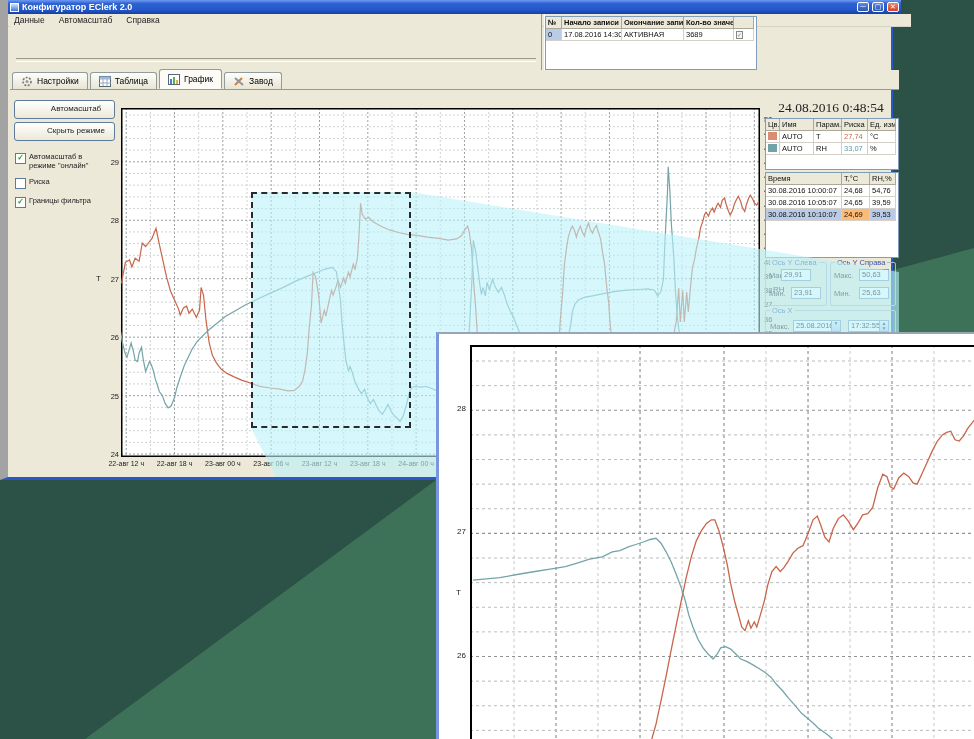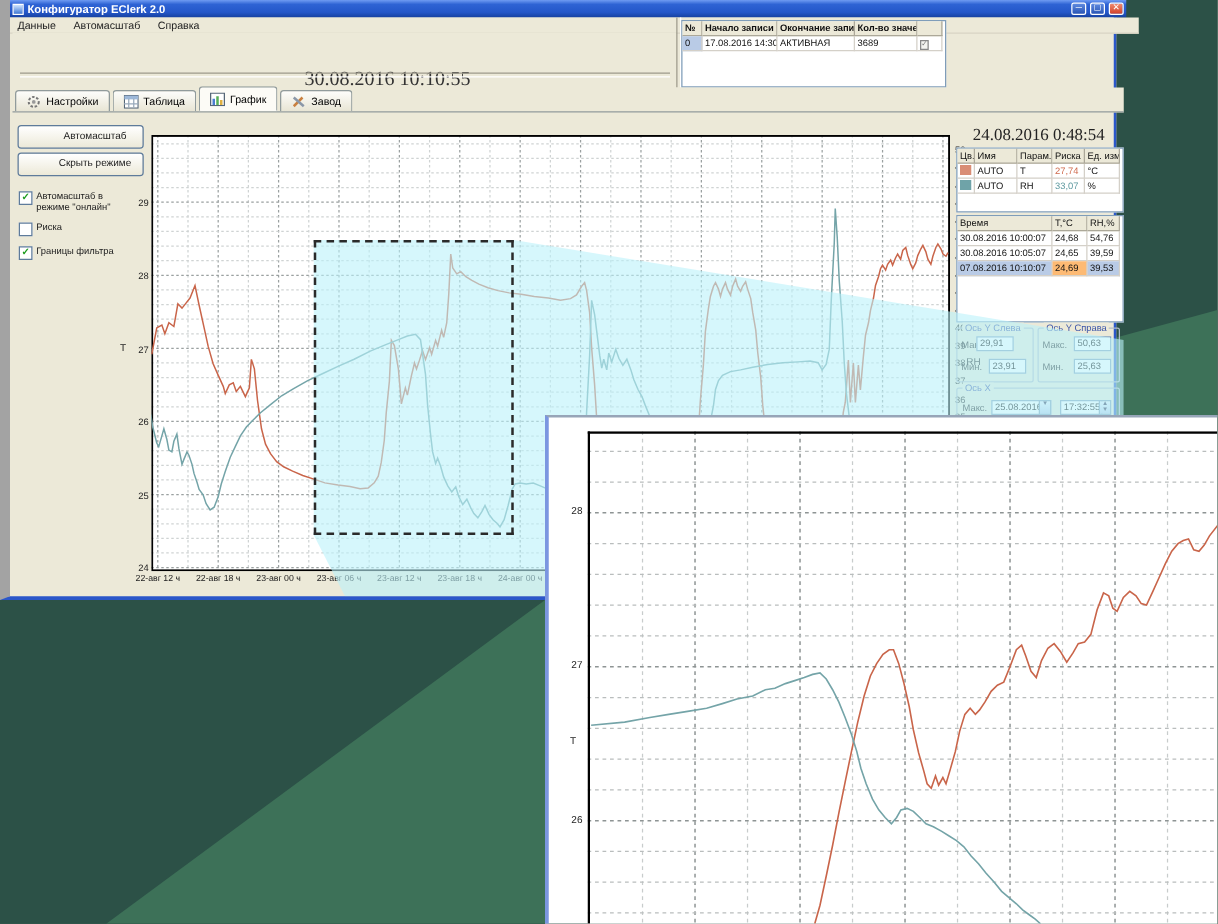--- a/index.html
+++ b/index.html
@@ -102,21 +102,20 @@
       <span class="win-btn">─</span>
       <span class="win-btn">▢</span>
       <span class="win-btn close">✕</span>
     </div>
     <div id="menubar">
         <span class="menu-item">Данные</span>
         <span class="menu-item">Автомасштаб</span>
         <span class="menu-item">Справка</span>
       </div>
     <div id="top-left-panel" class="abs">
-      <div id="live-datetime" class="abs">30.08.2016 10:10:55</div>
       <div class="hsep abs" style="left:6px;top:32px;width:520px;"></div>
     </div>
     <div id="vdiv" class="abs"></div>
     <div id="records-table" class="abs">
         <div class="rt-row rt-head">
           <div class="rt-cell" style="width: 16px;">№</div>
           <div class="rt-cell" style="width: 60px;">Начало записи</div>
           <div class="rt-cell" style="width: 62px;">Окончание записи</div>
           <div class="rt-cell" style="width: 50px;">Кол-во значений</div>
           <div class="rt-cell" style="width: 20px;"></div>
@@ -326,21 +325,21 @@
           <div class="pt-cell" style="width: 76px;">30.08.2016 10:00:07</div>
           <div class="pt-cell" style="width: 28px;">24,68</div>
           <div class="pt-cell" style="width: 26px;">54,76</div>
         </div>
         <div class="pt-row">
           <div class="pt-cell" style="width: 76px;">30.08.2016 10:05:07</div>
           <div class="pt-cell" style="width: 28px;">24,65</div>
           <div class="pt-cell" style="width: 26px;">39,59</div>
         </div>
         <div class="pt-row">
-          <div class="pt-cell" style="width: 76px; background: rgb(185, 203, 230);">07.08.2016 10:10:07</div>
+          <div class="pt-cell" style="width: 76px; background: rgb(185, 203, 230);">30.08.2016 10:10:07</div>
           <div class="pt-cell" style="width: 28px; background: #fdba74;">24,69</div>
           <div class="pt-cell" style="width: 26px; background: rgb(185, 203, 230);">39,53</div>
         </div>
       </div>
 
     <div class="groupbox" style="left:757px;top:262px;width:60px;height:42px;">
       <span class="gb-title">Ось Y Слева</span>
       <span class="gb-lab" style="left:3px;top:8px;">Макс.</span>
       <span class="field" style="left:15px;top:6px;width:30px;">29,91</span>
       <span class="gb-lab" style="left:3px;top:26px;">Мин.</span>

